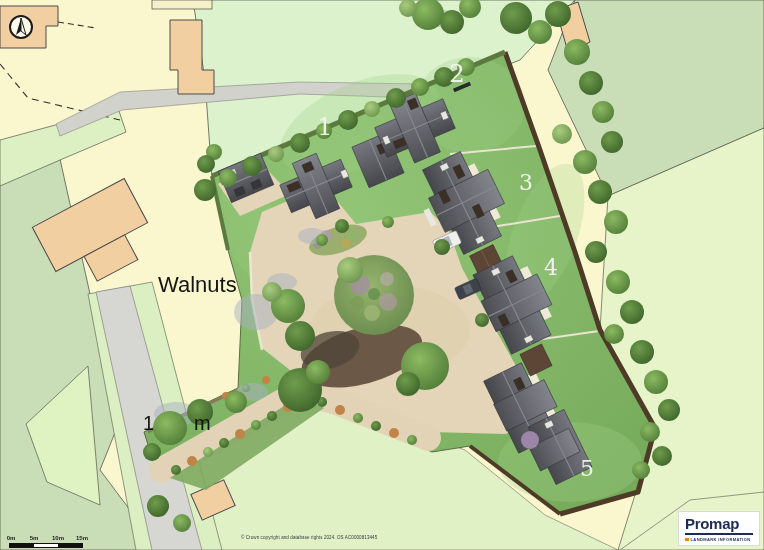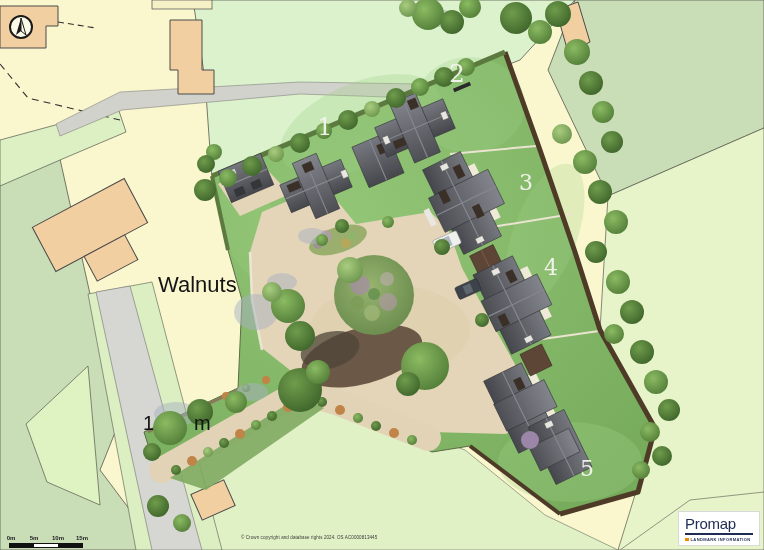--- a/index.html
+++ b/index.html
@@ -10,21 +10,21 @@
   .plotnum{position:absolute;transform:translate(-50%,-50%);
            font-family:"DejaVu Serif","Liberation Serif",serif;color:#F5F5EF;opacity:.95;}
   .scalebar{position:absolute;left:6px;top:535px;width:86px;}
   .ticks{position:relative;height:7px;font-size:6px;font-weight:bold;color:#1c1c1c;}
   .tick{position:absolute;top:0;transform:translateX(-50%);}
   .bar{width:72px;height:3px;border:1px solid #111;display:flex;margin-left:3px;margin-top:1px;background:#fff;}
   .seg{flex:1;height:100%;}
   .copyright{position:absolute;left:241px;top:535px;font-size:4.5px;color:#3a3a3a;letter-spacing:.1px;}
   .promap{position:absolute;left:678px;top:511px;width:82px;box-sizing:border-box;
           background:#fff;border:1px solid #d9d9d9;padding:4px 6px 3px;}
-  .promap .brand{font-size:15px;font-weight:normal;color:#1E2B52;letter-spacing:-.3px;line-height:1;}
+  .promap .brand{font-size:15px;font-weight:bold;color:#1E2B52;letter-spacing:-.3px;line-height:1;}
   .promap .rule{height:2.5px;background:#1E2B52;margin:1.5px 0 2px;}
   .promap .tag{font-size:4px;font-weight:bold;letter-spacing:.4px;color:#1E2B52;
                display:flex;align-items:center;gap:2px;white-space:nowrap;}
   .promap .dot{width:3.5px;height:3.5px;background:#ED8B00;display:inline-block;flex:none;}
 </style>
 </head>
 <body>
 
 <div class="stage">
 

